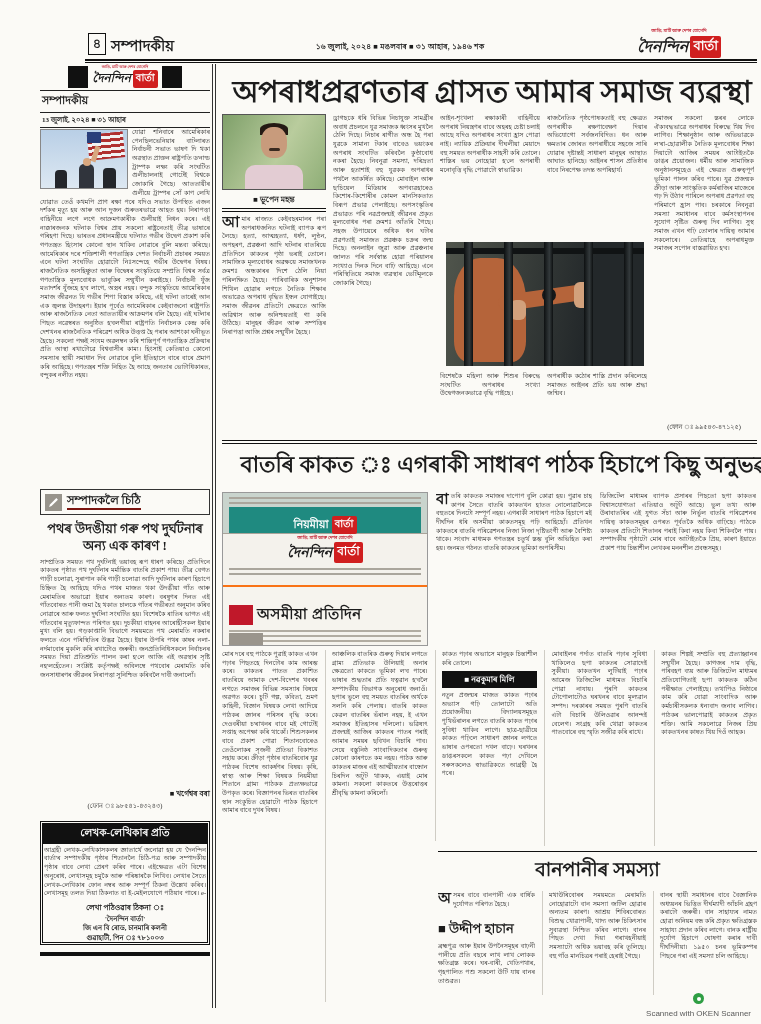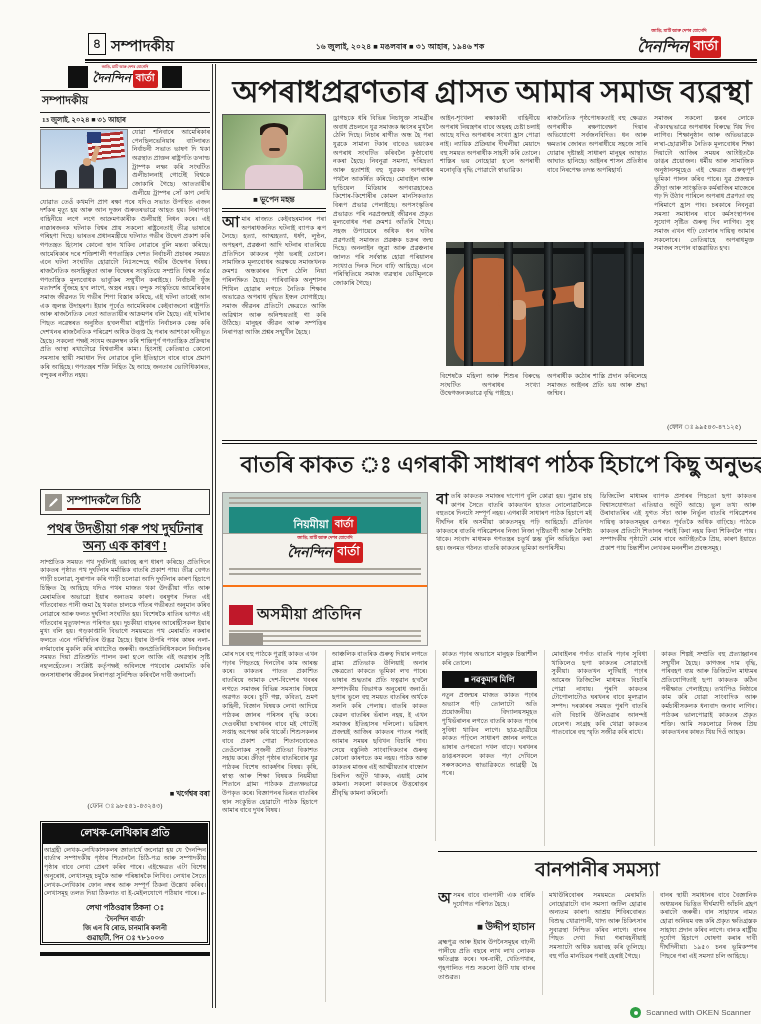--- a/index.html
+++ b/index.html
@@ -49,21 +49,21 @@
   .trump-flag { position:absolute; right:3px; top:3px; width:36px; height:26px; transform:rotate(-6deg);
     background:repeating-linear-gradient(180deg,#b03030 0 3px,#f2f2f2 3px 6px); }
   .trump-canton { position:absolute; right:26px; top:2px; width:14px; height:11px; background:#2a3f7a; }
   .trump-fig { position:absolute; bottom:0; background:#23262b; }
   .trump-head { position:absolute; background:#d8a77f; border-radius:50%; }
   .trump-arm { position:absolute; width:5px; height:16px; background:#d8a77f; transform:rotate(18deg); }
 
   .letters-box { margin-top:7px; border:1px solid #333; padding:3px 4px; display:flex; align-items:center; gap:5px; height:26px; }
   .letters-icon { width:17px; height:17px; background:#98948c; display:flex; align-items:center; justify-content:center; }
   .letters-title { font-size:11.5px; font-weight:bold; border-bottom:2px solid #7a1510; line-height:1.2; }
-  .letter-headline { font-size:13px; font-weight:bold; text-align:center; line-height:1.3; margin:6px 0 3px;text-decoration:underline; }
+  .letter-headline { font-size:13px; font-weight:bold; text-align:center; line-height:1.3; margin:6px 0 3px; }
   .letter-body { height:228px; margin-top:2px; }
   .letter-sign { text-align:right; font-size:7.5px; font-weight:bold; margin-top:2px; }
   .letter-phone { text-align:center; font-size:6.5px; margin-top:1px; }
 
   .writers-box { margin-top:9px; border:1.5px solid #111; box-shadow:0 0 0 1px #fbfaf6 inset, 0 0 0 2px #111 inset; padding:2px; }
   .writers-hdr { background:#111; color:#fff; font-size:10.5px; font-weight:bold; text-align:center; padding:1px 0 2px; }
   .writers-body { height:56px; padding:2px 1px; }
   .writers-addr-title { text-align:center; font-size:7.5px; font-weight:bold; margin-top:2px; }
   .writers-addr { text-align:center; font-size:6.8px; font-weight:bold; line-height:1.4; }
   .lc-endrule { margin-top:7px; height:4px; background:#111; }
@@ -129,25 +129,25 @@
   .b-short { height:196px; }
   .byline-box { background:#111; color:#fff; font-size:8px; font-weight:bold; text-align:center;
     padding:2px 0; margin:3px 0; }
 
   
   .flood { position:absolute; left:438px; top:851px; width:319px; border-top:1.5px solid #111; padding-top:2px; }
   .flood-headline { font-size:19px; font-weight:bold; text-align:center; margin:1px 0 4px; }
   .flood-cols { display:flex; gap:7px; }
   .fcol { width:101px; height:104px; }
   .fcol + .fcol { border-left:1px solid #cfccc4; padding-left:6px; width:108px; }
-  .flood-byline { font-size:10px; font-weight:bold; text-align:right; margin:2px 0; }
+  .flood-byline { font-size:13px; font-weight:bold; text-align:left; margin:2px 0; }
 
   
   .scanner { position:absolute; right:10px; bottom:6px; display:flex; align-items:center; gap:5px;
-    font-family:"Liberation Sans","DejaVu Sans",sans-serif; }
+    font-family:"Liberation Sans","DejaVu Sans",sans-serif;flex-direction:column; }
   .scan-dot { width:11px; height:11px; border-radius:50%; background:#2f9e44; position:relative; }
   .scan-dot::after { content:""; position:absolute; left:3.5px; top:3.5px; width:4px; height:4px;
     border-radius:50%; background:#fff; }
   .scan-label { font-size:8px; color:#5a5a5a; }
 </style>
 </head>
 <body>
 
 <div class="page">
 

